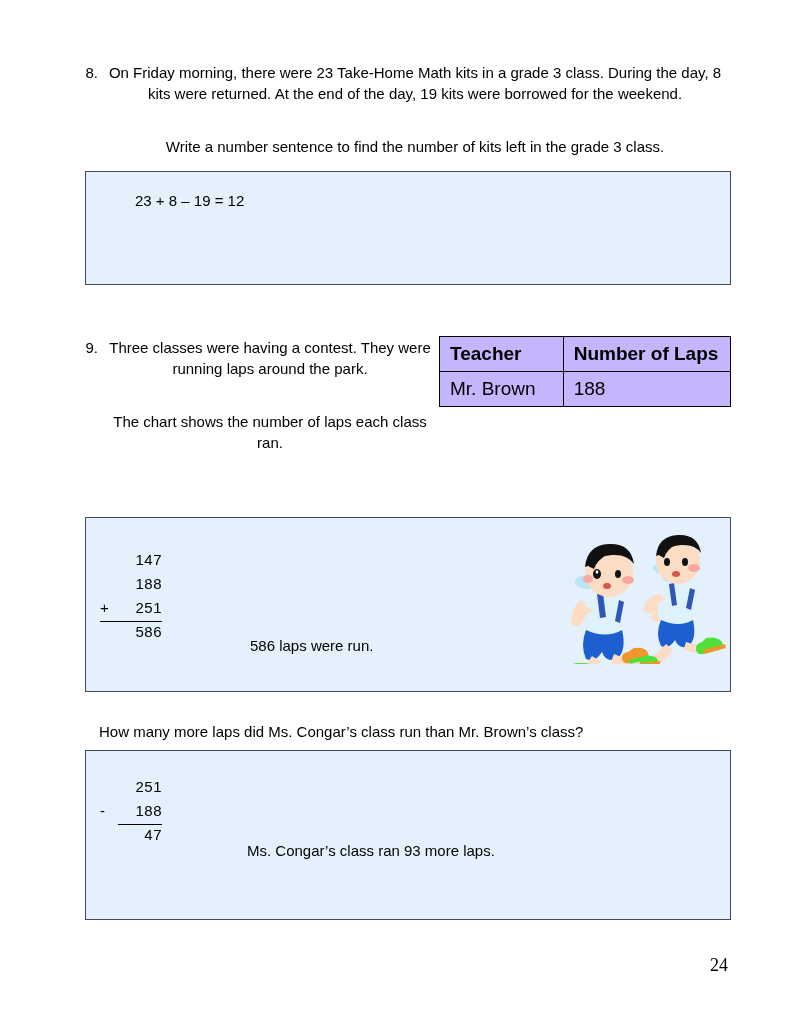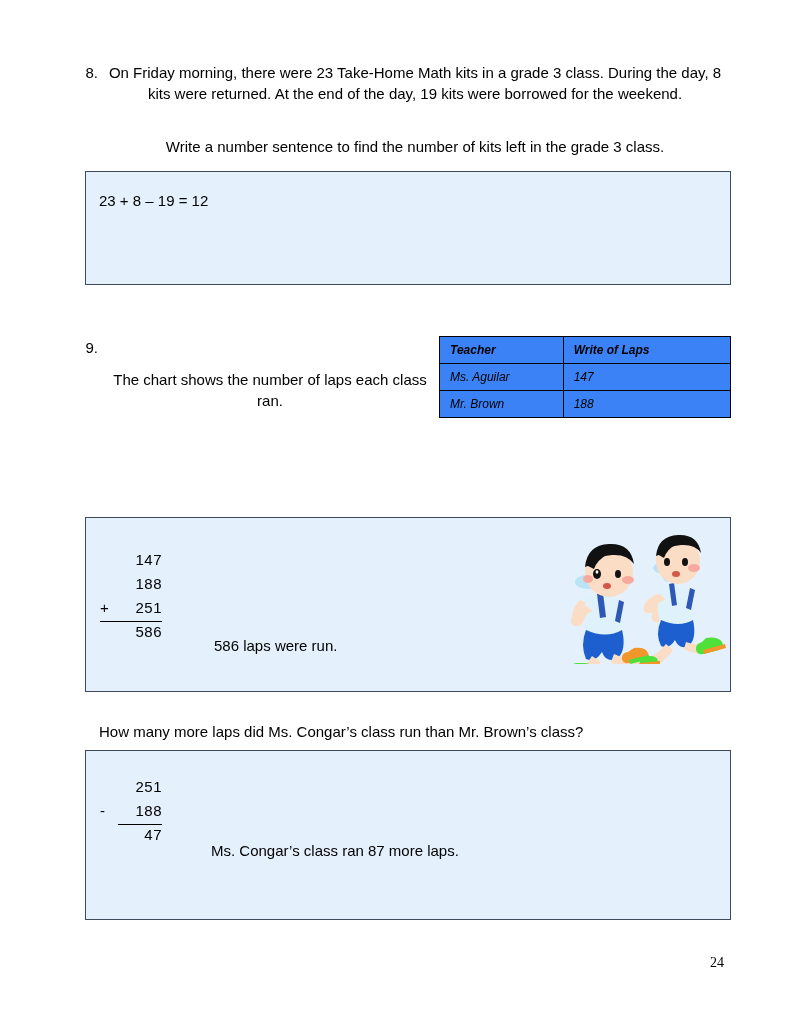--- a/index.html
+++ b/index.html
@@ -56,20 +56,21 @@
     position: absolute;
     background: #e4f1fc;
     border: 1px solid #3d4a5c;
     box-sizing: border-box;
   }
   .answer-text {
     position: absolute;
     font-size: 15px;
     line-height: 21px;
     white-space: pre;
+    margin-left: 36px;
   }
 
   
   .calc {
     position: absolute;
     font-size: 15px;
     line-height: 24px;
   }
   .calc .row {
     display: flex;
@@ -93,43 +94,42 @@
   }
   .calc .row.ruled-num .num {
     border-bottom: 1.5px solid #000;
     padding-bottom: 1px;
   }
 
   
   .laps-table {
     position: absolute;
     border-collapse: collapse;
-    font-size: 12px;
-    background: #3b82f6;
-    font-style: italic;
+    font-size: 19px;
+    background: #c4b5fd;
   }
   .laps-table th,
   .laps-table td {
     border: 1px solid #000000;
     text-align: left;
     padding: 6px 10px;
     font-weight: normal;
     height: 22px;
     box-sizing: border-box;
   }
   .laps-table th {
     font-weight: bold;
   }
   .laps-table .col-teacher { width: 124px; }
   .laps-table .col-laps    { width: 168px; }
 
   
   .page-number {
     position: absolute;
-    font-size: 14px;
+    font-size: 18px;
     font-family: "Liberation Serif", serif;
   }
 
   
   .runners {
     position: absolute;
   }
 </style>
 </head>
 <body>
@@ -143,36 +143,33 @@
       <p class="spaced">Write a number sentence to find the number of kits left in the grade 3 class.</p>
     </div>
   </div>
 
   <div class="answer-box" style="left:85px; top:171px; width:646px; height:114px;"></div>
   <div class="answer-text" style="left:99px; top:190px;">23 + 8 – 19 = 12</div>
 
   <div class="q-block" style="left:72px; top:337px; width:360px;">
     <span class="q-num">9.</span>
     <div class="q-body">
+      <p>Three classes were having a contest. They were running laps around the park.</p>
       <p class="spaced">The chart shows the number of laps each class ran.</p>
     </div>
   </div>
 
   <table class="laps-table" style="left:439px; top:336px; width:292px;">
     <thead>
       <tr>
         <th class="col-teacher">Teacher</th>
-        <th class="col-laps">Write of Laps</th>
+        <th class="col-laps">Number of Laps</th>
       </tr>
     </thead>
     <tbody>
-      <tr>
-        <td>Ms. Aguilar</td>
-        <td>147</td>
-      </tr>
       <tr>
         <td>Mr. Brown</td>
         <td>188</td>
       </tr>
     </tbody>
   </table>
 
 
   <div class="answer-box" style="left:85px; top:517px; width:646px; height:175px;"></div>
 
@@ -281,17 +278,17 @@
     <div class="row ruled-num">
       <span class="op">-</span>
       <span class="num">188</span>
     </div>
     <div class="row">
       <span class="op"></span>
       <span class="num">47</span>
     </div>
   </div>
 
-  <div class="answer-text" style="left:211px; top:840px;">Ms. Congar’s class ran 87 more laps.</div>
+  <div class="answer-text" style="left:211px; top:840px;">Ms. Congar’s class ran 93 more laps.</div>
 
   <div class="page-number" style="left:710px; top:955px;">24</div>
 
 </div>
 
 </body></html>

